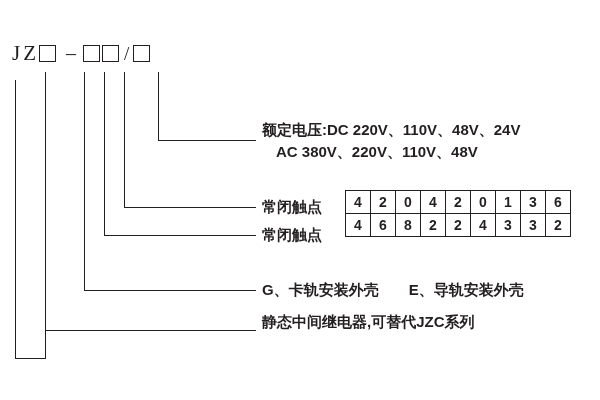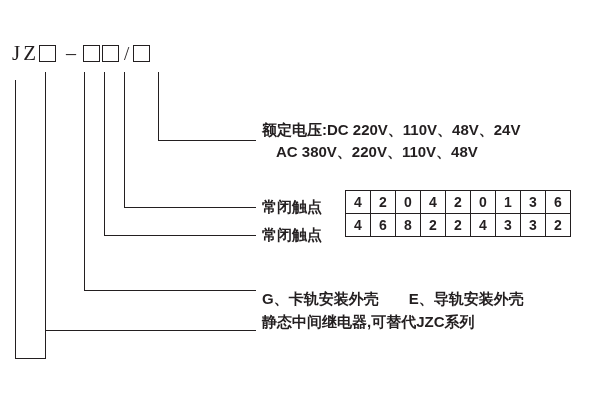--- a/index.html
+++ b/index.html
@@ -131,21 +131,21 @@
   <div class="vline" style="left:15px; top:80px; height:278px;"></div>
   <div class="hline" style="left:15px; top:358px; width:30px;"></div>
   <div class="vline" style="left:45px; top:330px; height:29px;"></div>
 
   <div class="label" style="left:262px; top:120px;">额定电压:DC 220V、110V、48V、24V</div>
   <div class="label" style="left:276px; top:142px;">AC 380V、220V、110V、48V</div>
 
   <div class="label" style="left:262px; top:197px;text-align:center;">常闭触点</div>
   <div class="label" style="left:262px; top:225px;">常闭触点</div>
 
-  <div class="label" style="left:262px; top:289px;">G、卡轨安装外壳　　E、导轨安装外壳</div>
+  <div class="label" style="left:262px; top:280px;">G、卡轨安装外壳　　E、导轨安装外壳</div>
 
   <div class="label" style="left:262px; top:312px;">静态中间继电器,可替代JZC系列</div>
 
   <table class="ctable" style="left:345px; top:190px;">
     <tbody>
         <tr>
       <td>4</td>
       <td>2</td>
       <td>0</td>
       <td>4</td>

